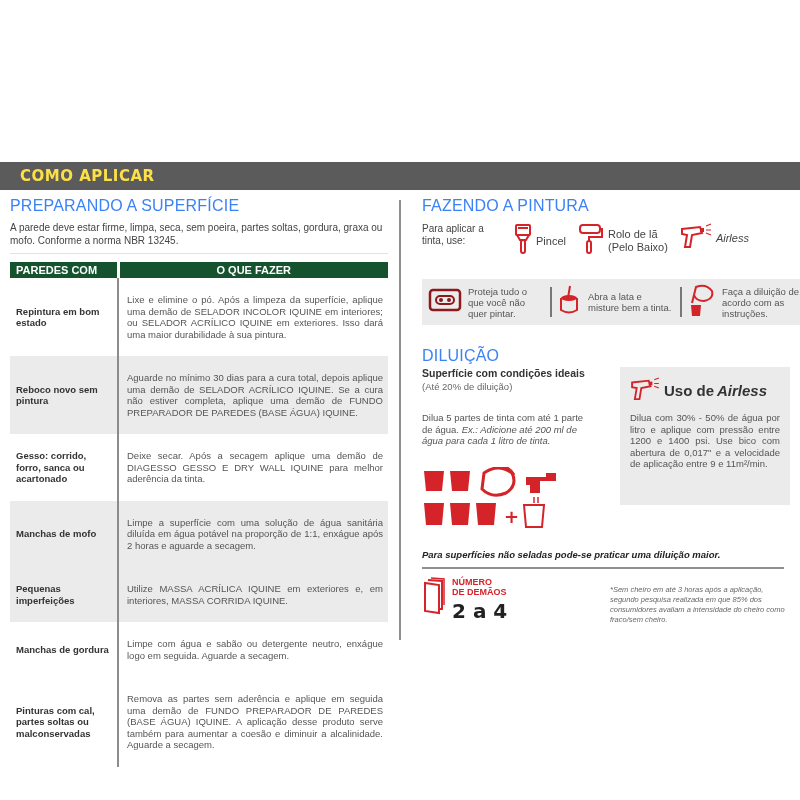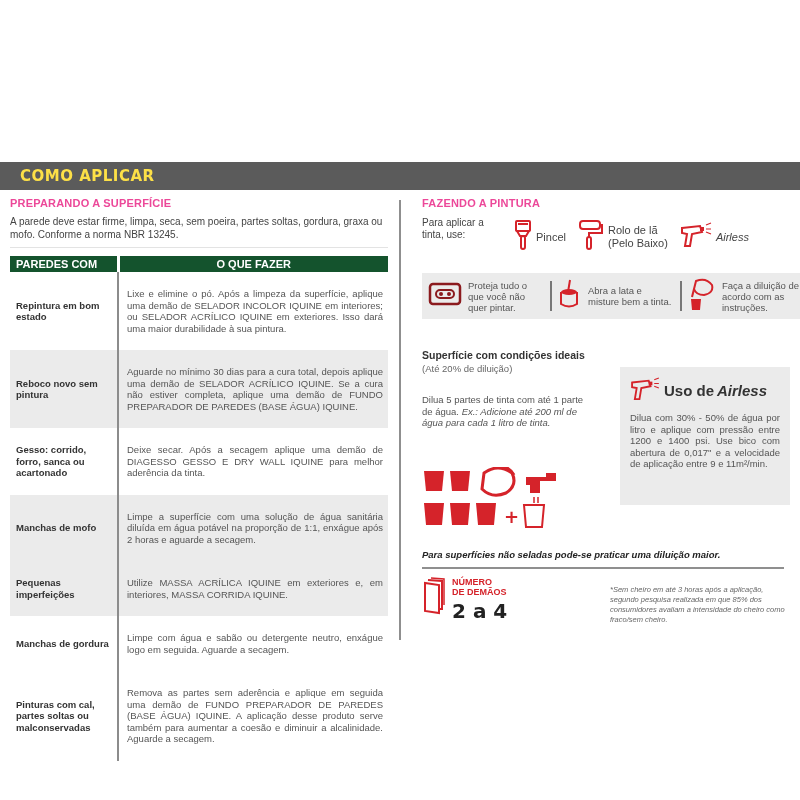--- a/index.html
+++ b/index.html
@@ -7,43 +7,43 @@
   body { font-family: "Liberation Sans", sans-serif; color: #3a3a3a; position: relative; }
 
   .header-bar {
     position: absolute; left: 0; top: 162px; width: 800px; height: 28px;
     background: #5b5b5b; color: #fde047;
     font-family: "DejaVu Sans", sans-serif; font-weight: bold; font-size: 15px;
     letter-spacing: 0.5px; padding-left: 20px; line-height: 28px;
   }
   .left-col { position: absolute; left: 10px; top: 197px; width: 378px; }
   .red-title {
-    color: #ec4899; font-family: "Liberation Sans", sans-serif; font-weight: bold;
-    font-size: 11px; letter-spacing: 0.2px; transform: scaleY(1.05);
+    color: #3b82f6; font-family: "Liberation Sans", sans-serif; font-weight: normal;
+    font-size: 16px; letter-spacing: 0.2px; transform: scaleY(1.05);
   }
   .intro { font-size: 10px; line-height: 13px; margin-top: 6px; color: #444; }
   .intro-rule { height: 1px; background: #e3e3e3; margin-top: 6px; }
 
   table.prep { border-collapse: collapse; width: 378px; margin-top: 8px; }
   table.prep th {
     background: #14532d; color: #fff; font-size: 11px; font-weight: bold; height: 16px; padding: 0;
   }
   table.prep th.c1 { width: 108px; text-align: left; padding-left: 6px; border-right: 3px solid #fff; }
   table.prep td { font-size: 9.5px; line-height: 11.5px; vertical-align: middle; padding: 16px 5px; }
   table.prep td.c1 { font-weight: bold; color: #333; width: 108px; border-right: 2px solid #8c8c8c; padding-left: 6px; }
   table.prep td.c2 { color: #555; text-align: justify; padding-left: 8px; }
   table.prep tr.shade td { background: #ebebeb; }
   table.prep tr.row td { height: 52px; }
   table.prep tr.mid td { height: 40px; }
   table.prep tr.short td { height: 34px; }
 
   .divider-v { position: absolute; left: 399px; top: 200px; width: 2px; height: 440px; background: #8f8f8f; }
 
   .right-col { position: absolute; left: 422px; top: 197px; width: 370px; }
-  .tools-row { display: flex; align-items: center; margin-top: 8px; height: 40px; }
+  .tools-row { display: flex; align-items: flex-start; margin-top: 8px; height: 40px; }
   .tools-label { font-size: 10px; line-height: 12px; width: 80px; color: #444; align-self: flex-start; }
   .tool { display: flex; align-items: center; margin-left: 12px; }
   .tool .name { font-size: 11px; color: #444; line-height: 13px; margin-left: 4px; }
   .tool .name i { font-style: italic; }
 
   .steps-bar {
     margin-top: 16px; width: 388px; height: 46px; background: #ebebeb;
     display: flex; align-items: center; padding: 0 6px;
   }
   .step { display: flex; align-items: center; flex: 1; }
@@ -192,20 +192,21 @@
             <path d="M8 4 Q18 0 24 8 Q26 16 16 18 Q8 18 6 12 Z" fill="none" stroke="#d5232a" stroke-width="2"></path>
             <path d="M6 12 L4 20" stroke="#d5232a" stroke-width="2"></path>
             <path d="M3 22 L13 22 L12 33 L4 33 Z" fill="#d5232a"></path>
           </svg>
       </span>
       <span class="txt">Faça a diluição de acordo com as instruções.</span>
     </div>
   </div>
 
   <div class="dil-block">
+    <div class="red-title">DILUIÇÃO</div>
     <div class="dil-sub">Superfície com condições ideais</div>
     <div class="dil-note">(Até 20% de diluição)</div>
     <div class="dil-text"><span>Dilua 5 partes de tinta com até 1 parte de água. </span><i>Ex.: Adicione até 200 ml de água para cada 1 litro de tinta.</i></div>
   </div>
 
   <div class="airless-box">
     <div class="airless-head">
       <span>
         <svg width="30" height="24" viewBox="0 0 32 26">
             <path d="M2 6 L20 4 L22 10 L12 12 L10 24 L5 24 L7 12 L2 11 Z" fill="none" stroke="#d5232a" stroke-width="2"></path>

